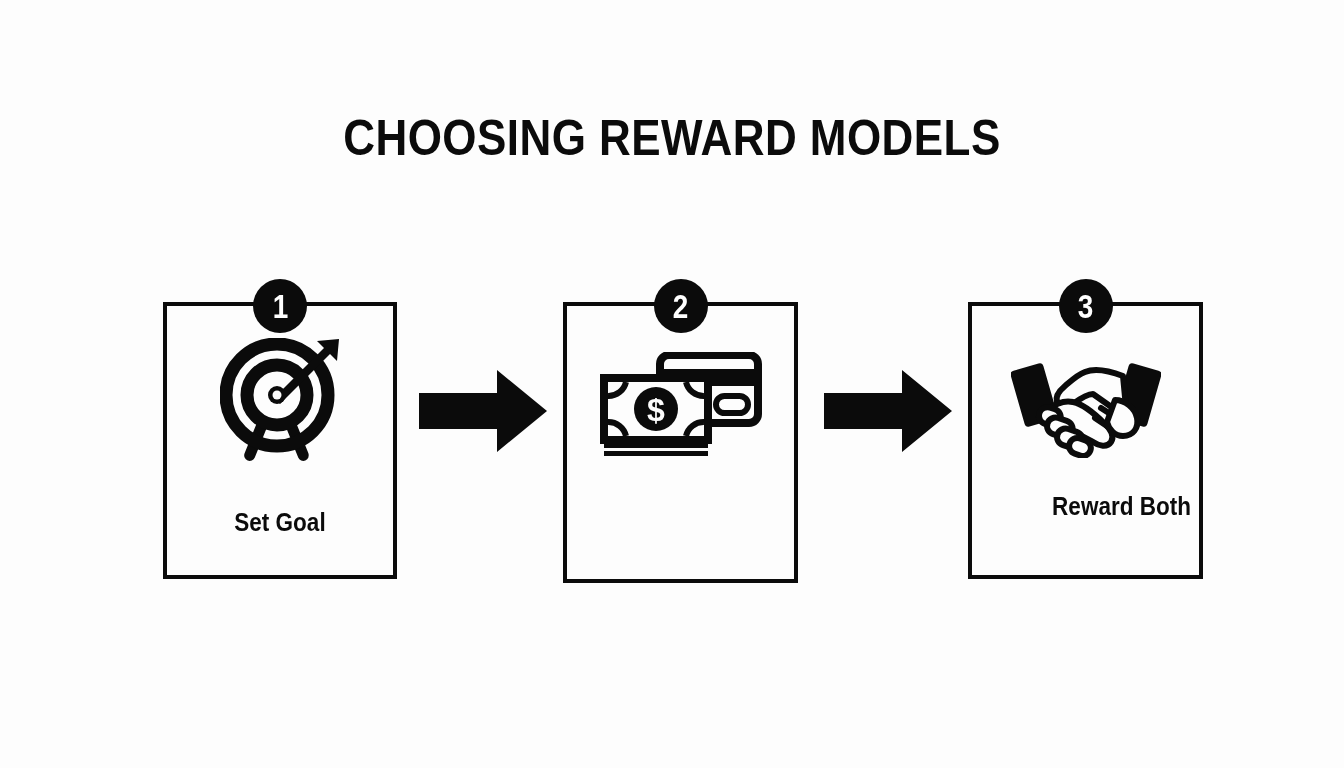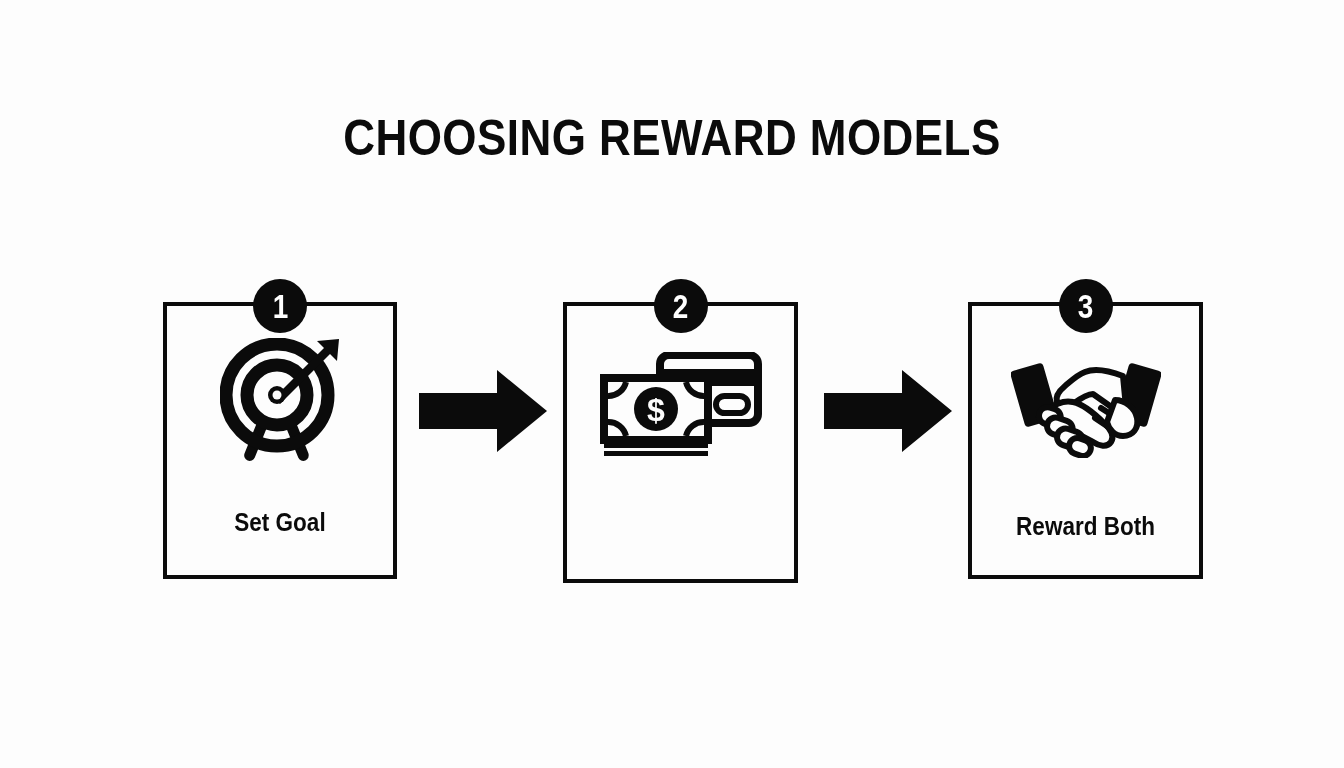--- a/index.html
+++ b/index.html
@@ -94,21 +94,21 @@
     font-size: 25px;
     line-height: 33px;
     color: #0b0b0b;
   }
   .step-label span {
     display: block;
     transform: scaleX(0.9);
   }
   #step-label-1 { top: 200px; }
   #step-label-2 { top: 182px; }
-  #step-label-3 { top: 204px; }
+  #step-label-3 { top: 184px; padding-left: 36px; }
 
   
   .flow-arrow {
     position: absolute;
     top: 368px;
     width: 128px;
     height: 86px;
   }
   #flow-arrow-1 { left: 419px; }
   #flow-arrow-2 { left: 824px; }

